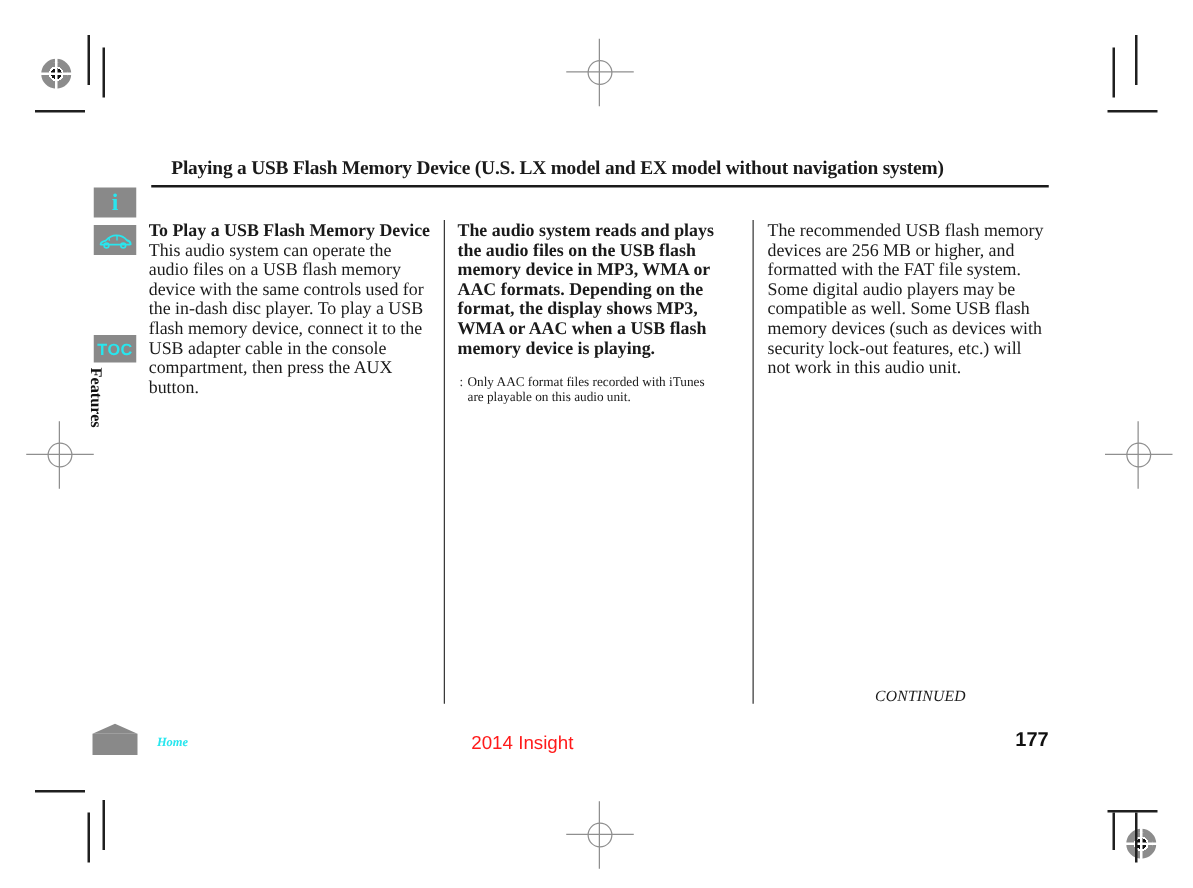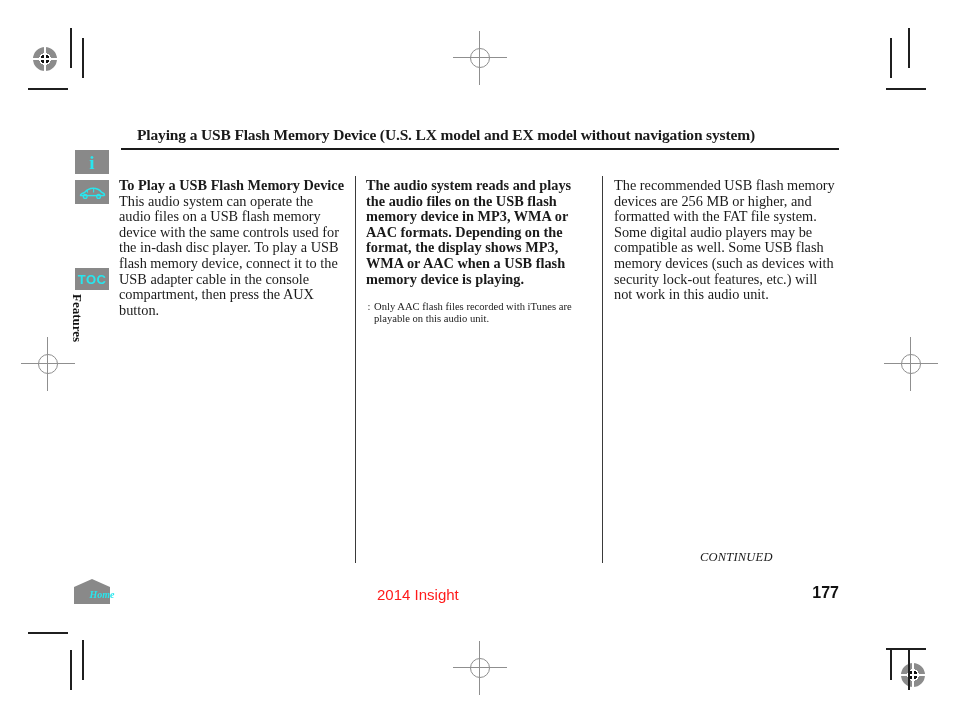--- a/index.html
+++ b/index.html
@@ -157,20 +157,21 @@
     position: absolute;
     left: 0; top: 8px;
     width: 56px; height: 15px;
     line-height: 15px;
     text-align: center;
     font-family: "Liberation Serif", serif;
     font-style: italic;
     font-weight: bold;
     font-size: 10px;
     color: #28e6ee;
+    padding-left: 36px;
   }
 
   
   .col {
     position: absolute;
     top: 178px;
     font-size: 14.3px;
     line-height: 15.6px;
   }
   .col1 { left: 119px; width: 228px; }
@@ -323,21 +324,21 @@
 </div>
 
 <div class="col-divider div1"></div>
 
 <div class="col col2">
   <div class="body-text">The audio system reads and plays the audio files on the USB flash memory device in MP3, WMA or AAC   formats. Depending on the format, the display shows MP3, WMA or AAC when a USB flash memory device is playing.</div>
 </div>
 
 <div class="note">
   <span class="note-marker">:</span>
-  <span class="note-text">Only AAC flash files recorded with iTunes are playable on this audio unit.</span>
+  <span class="note-text">Only AAC format files recorded with iTunes are playable on this audio unit.</span>
 </div>
 
 <div class="col-divider div2"></div>
 
 <div class="col col3">
   <div class="body-text">The recommended USB flash memory devices are 256 MB or higher, and formatted with the FAT file system. Some digital audio players may be compatible as well. Some USB flash memory devices (such as devices with security lock-out features, etc.) will not work in this audio unit.</div>
 </div>
 
 <div class="continued">CONTINUED</div>
 

